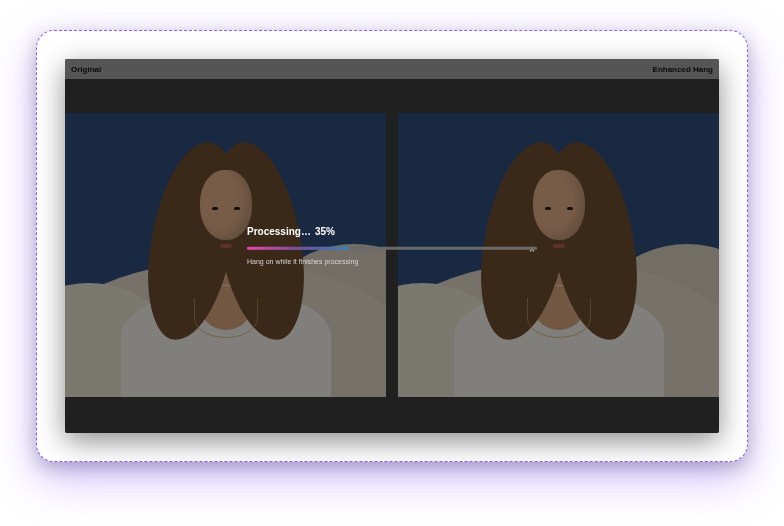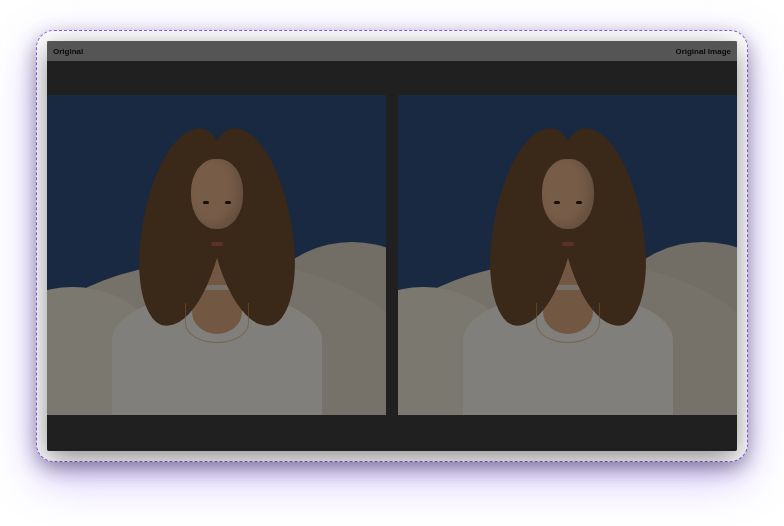--- a/index.html
+++ b/index.html
@@ -2,21 +2,21 @@
 <html><head>
 <meta charset="utf-8">
 <style>
   * { box-sizing: border-box; margin: 0; padding: 0; }
   html, body { width: 784px; height: 526px; overflow: hidden; font-family: -apple-system, Helvetica, Arial, sans-serif; background: #fff; }
 
   .outer {
     position: absolute; left: 36px; top: 30px; width: 712px; height: 432px;
     border: 1px dashed #8a5cf6; border-radius: 18px; background: #fff;
     box-shadow: 0 16px 46px rgba(120, 70, 255, 0.34), 0 6px 18px rgba(0,0,0,0.25);
-    padding: 10px;
+    padding: 28px;
   }
   .app {
     position: relative; width: 100%; height: 100%;
     background: #3b3b3b; border-radius: 2px; overflow: hidden;
     font-size: 8px; color: #1a1a1a;
     box-shadow: 0 8px 28px rgba(0,0,0,0.45);
   }
   .topbar {
     position: absolute; left: 0; right: 0; top: 0; height: 20px;
     background: #9c9c9c; display: flex; justify-content: space-between;
@@ -97,21 +97,21 @@
     font-size:10px; color:#eaeaea; }
 </style>
 </head>
 <body>
 
 <div class="outer">
   <div class="app">
 
     <div class="topbar">
       <span>Original</span>
-      <span>Original Image</span>
+      <span>Enhanced Hang</span>
     </div>
 
     <div class="panels">
       <div class="panel">
         <div class="scene">
           <div class="sky"></div>
           <div class="dunes dune2"></div>
           <div class="dunes"></div>
           <div class="dunes dune3"></div>
           <div class="shirt"></div>
@@ -142,15 +142,28 @@
             <div class="eye r"></div>
           <div class="lips"></div>
           <div class="neckchain"></div>
         </div>
       </div>
     </div>
 
 
     <div class="dim"></div>
 
+    <div class="modal">
+      <h4>
+        <span>Processing…</span>
+        <span>35%</span>
+      </h4>
+      <div class="close">
+        <span>×</span>
+      </div>
+      <div class="bar">
+        <div class="fill" style="width:35%"></div>
+      </div>
+      <div class="hint">Hang on while it finishes processing</div>
+    </div>
 
   </div>
 </div>
 
 </body></html>

